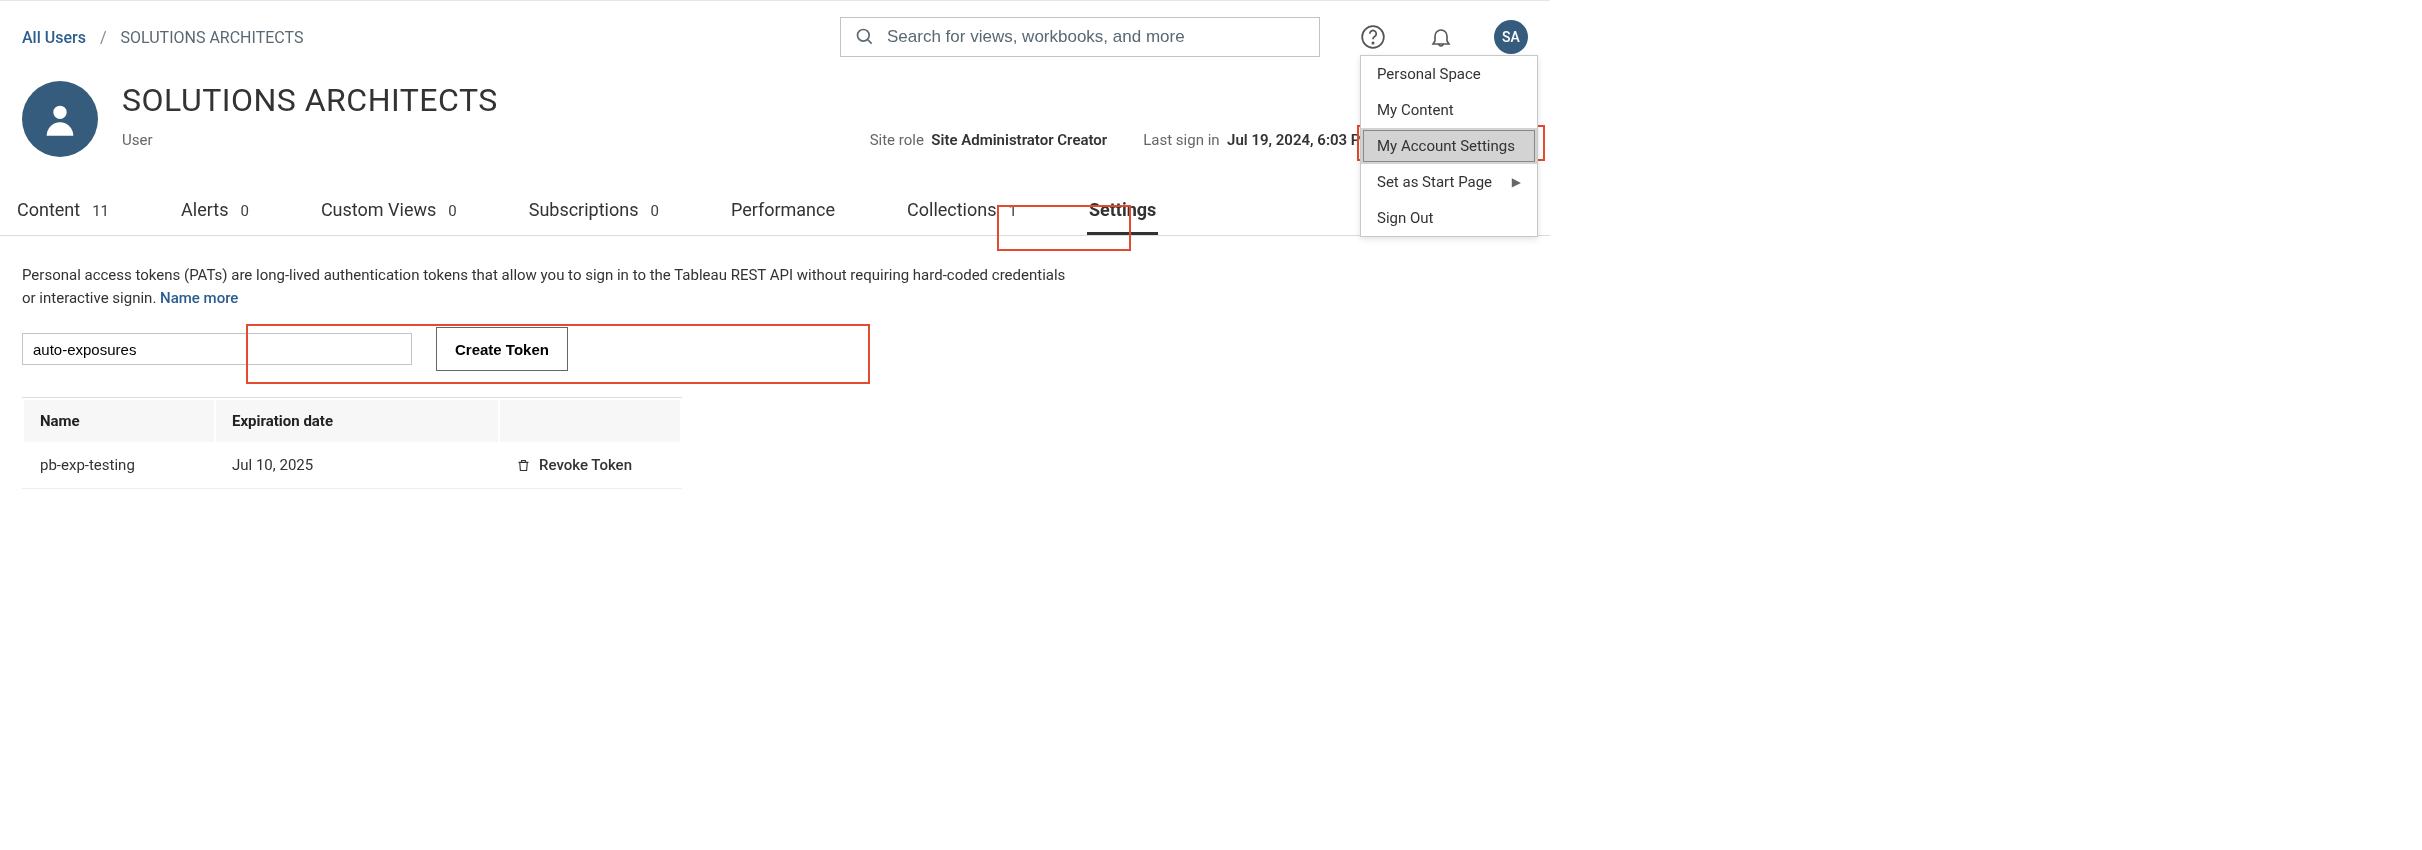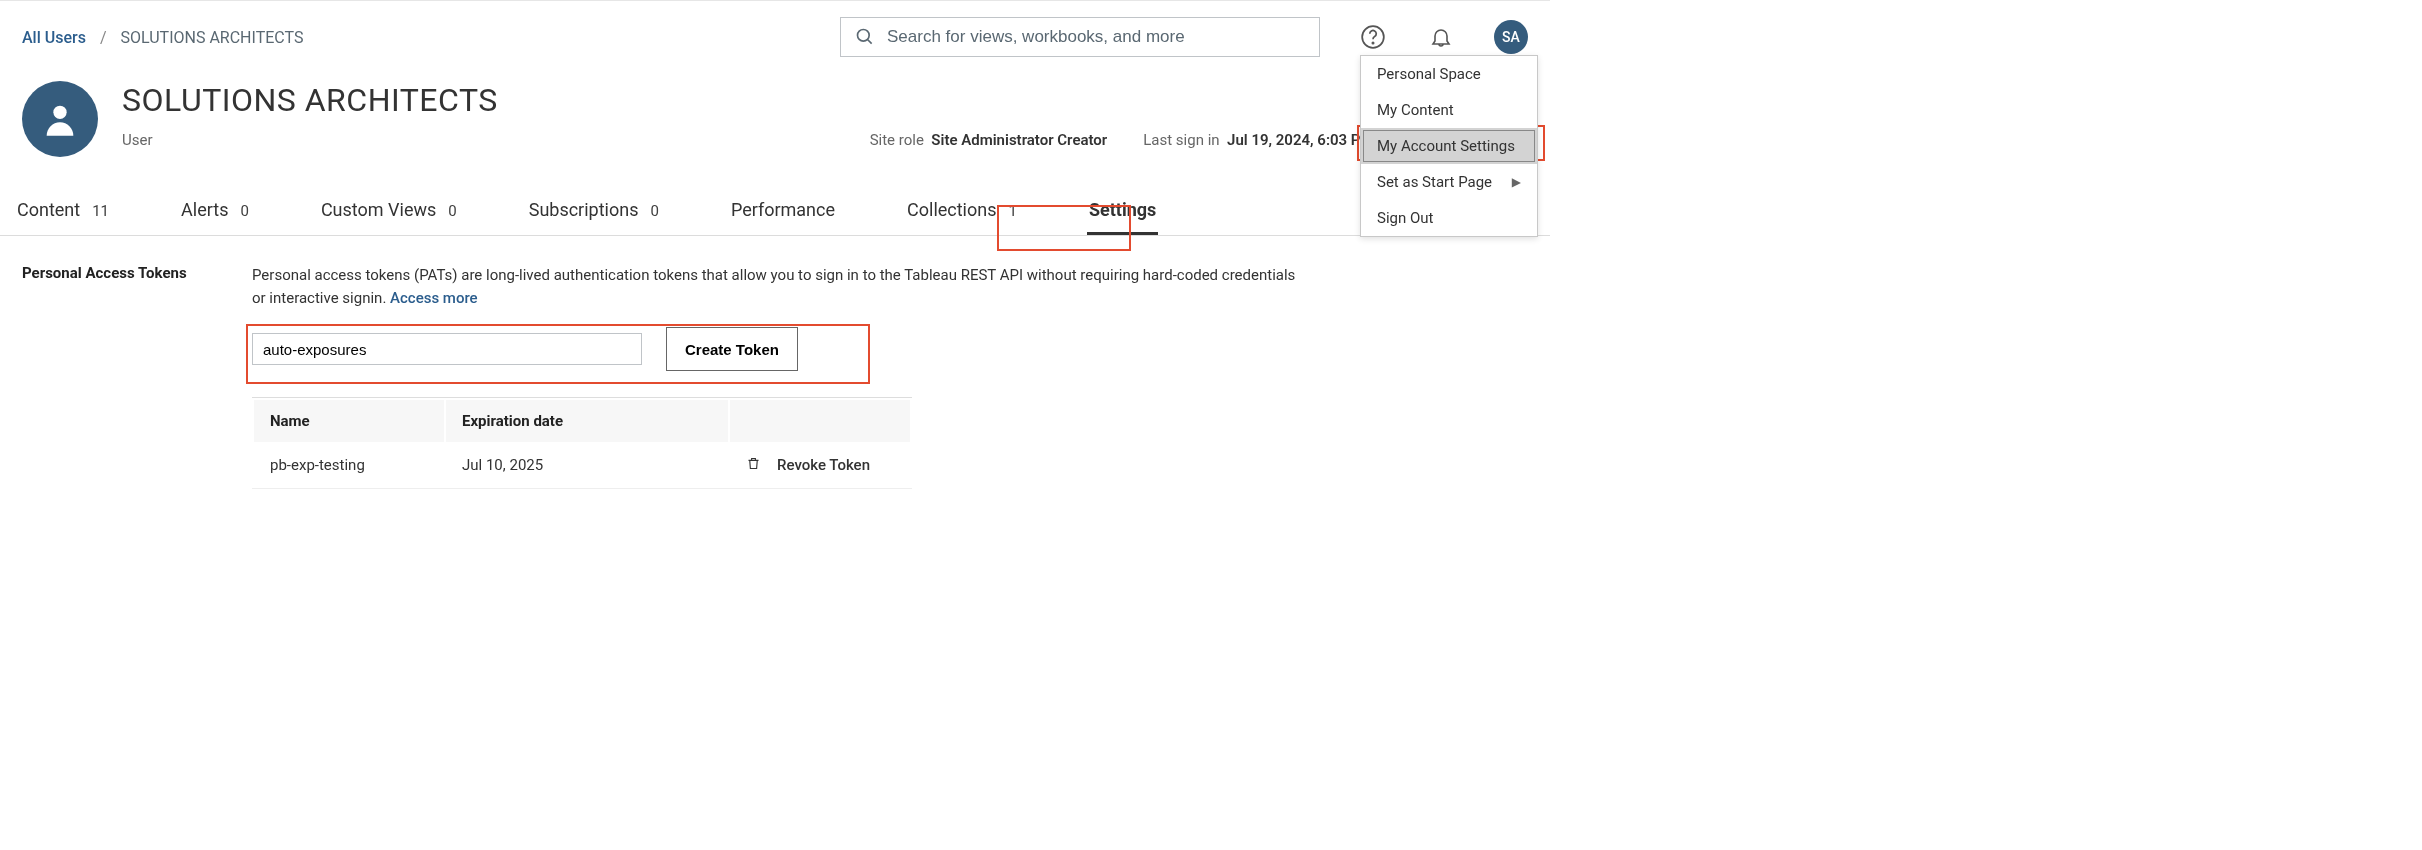--- a/index.html
+++ b/index.html
@@ -206,21 +206,22 @@
     padding: 12px 16px;
     font-size: 15px;
   }
   .token-table thead tr {
     background: #f7f7f7;
     border-bottom: 1px solid #e3e3e3;
   }
   .token-table th { font-weight: 700; color: #222; }
   .revoke-cell {
     display: flex;
-    gap: 16px;
+    align-items: center;
+    gap: 8px;
     font-weight: 500;
     cursor: pointer;
   }
   
   .user-menu {
     position: absolute;
     left: 1360px;
     top: 55px;
     width: 178px;
     background: #fff;
@@ -334,25 +335,24 @@
     <div class="tab">
       <span>Collections</span>
       <span class="tab-count">1</span>
     </div>
     <div class="tab active" style="position:relative;">
       <span>Settings</span>
     </div>
   </div>
 
   <div class="section" style="position:relative;">
-    <div class="section-label">Personal Access Tokens</div>
     <div class="section-body">
       <div class="desc">
         <span>Personal access tokens (PATs) are long-lived authentication tokens that allow you to sign in to the Tableau REST API without requiring hard-coded credentials or interactive signin.  </span>
-        <a href="#" class="learn-link">Access more</a>
+        <a href="#" class="learn-link">Name more</a>
       </div>
       <div class="token-controls">
         <input class="token-input" value="auto-exposures" style="">
         <button class="token-btn">Create Token</button>
       </div>
       <table class="token-table">
         <thead>
           <tr>
             <th style="width:190px;">Name</th>
             <th>Expiration date</th>

